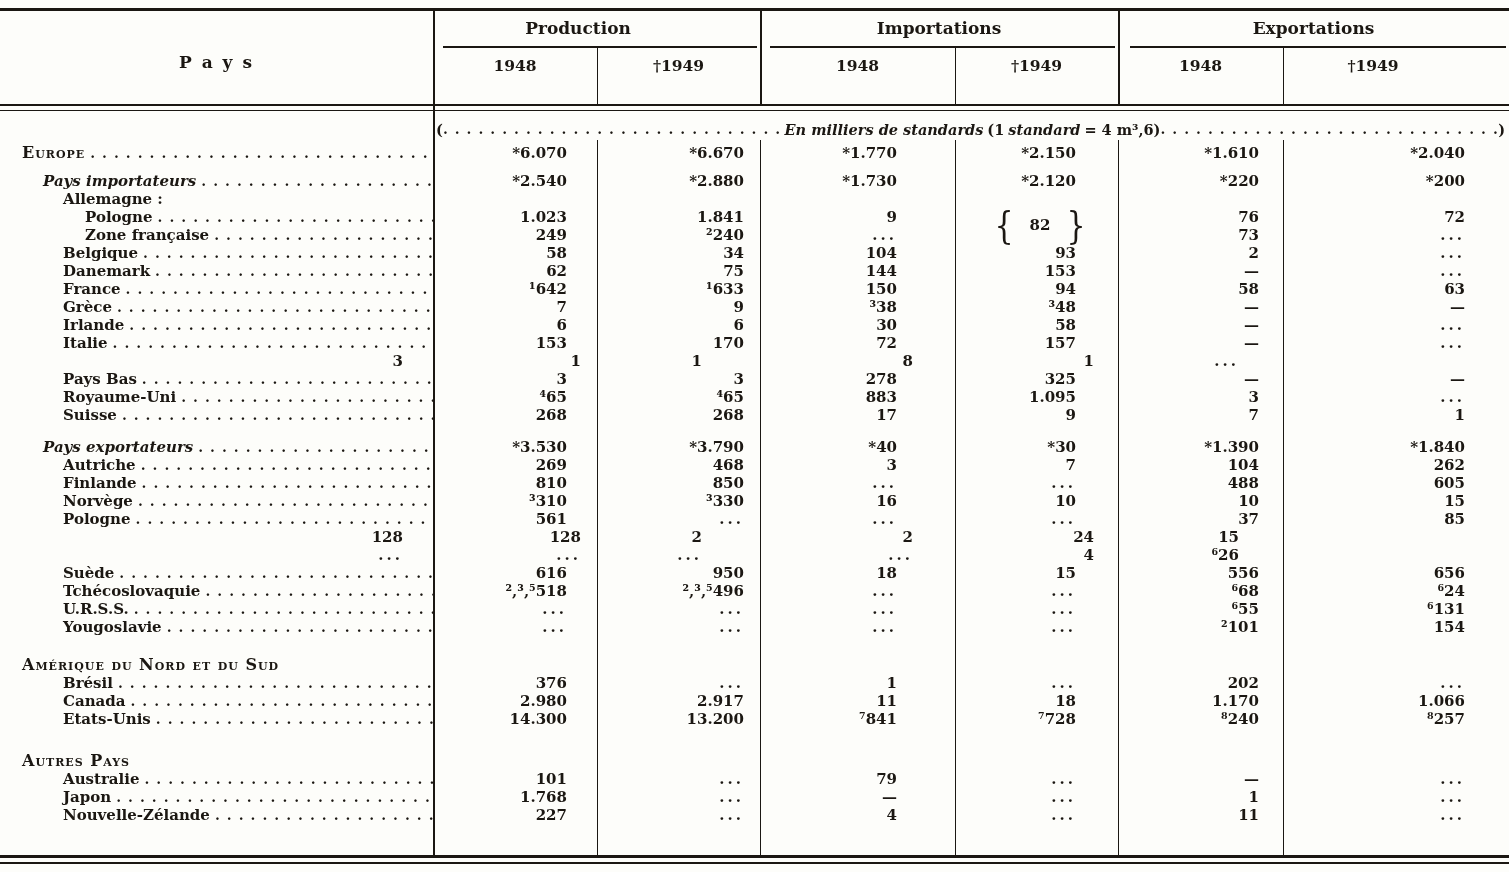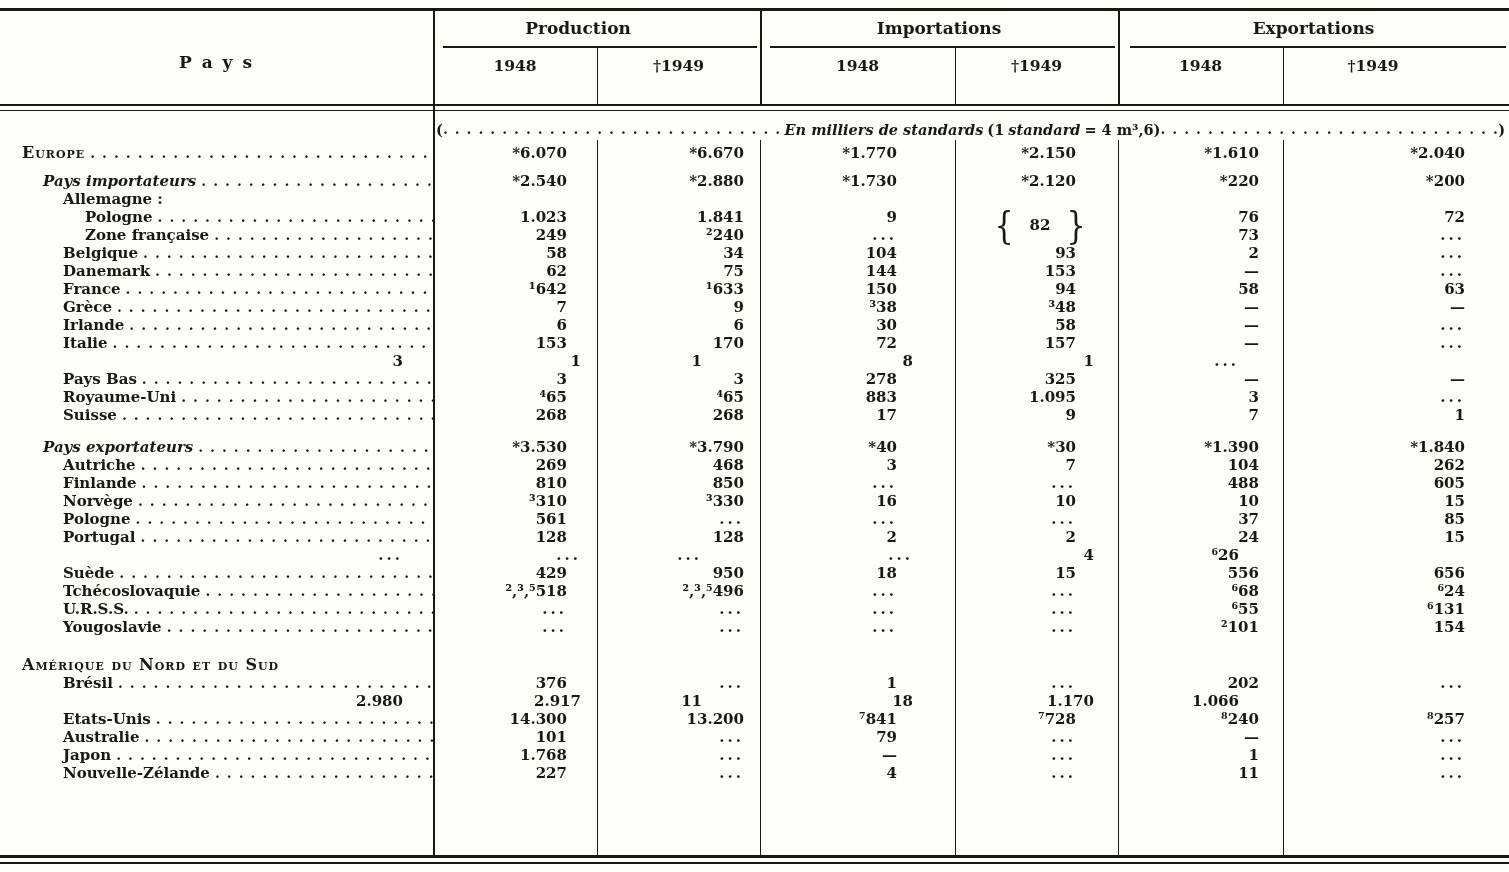--- a/index.html
+++ b/index.html
@@ -346,45 +346,41 @@
           <span class="leader"></span>
         </div>
         <div class="cell val c1">561</div>
         <div class="cell val c2 ell">...</div>
         <div class="cell val c3 ell">...</div>
         <div class="cell val c4 ell">...</div>
         <div class="cell val c5">37</div>
         <div class="cell val c6">85</div>
       </div>
       <div class="row country">
-        <div class="cell lbl ind-2">
-          <span class="txt">Portugal</span>
-          <span class="leader"></span>
-        </div>
         <div class="cell val c1">128</div>
         <div class="cell val c2">128</div>
         <div class="cell val c3">2</div>
         <div class="cell val c4">2</div>
         <div class="cell val c5">24</div>
         <div class="cell val c6">15</div>
       </div>
       <div class="row country">
         <div class="cell val c1 ell">...</div>
         <div class="cell val c2 ell">...</div>
         <div class="cell val c3 ell">...</div>
         <div class="cell val c4 ell">...</div>
         <div class="cell val c5">4</div>
         <div class="cell val c6">⁶26</div>
       </div>
       <div class="row country">
         <div class="cell lbl ind-2">
           <span class="txt">Suède</span>
           <span class="leader"></span>
         </div>
-        <div class="cell val c1">429</div>
+        <div class="cell val c1">616</div>
         <div class="cell val c2">950</div>
         <div class="cell val c3">18</div>
         <div class="cell val c4">15</div>
         <div class="cell val c5">556</div>
         <div class="cell val c6">656</div>
       </div>
       <div class="row country">
         <div class="cell lbl ind-2">
           <span class="txt">Tchécoslovaquie</span>
           <span class="leader"></span>
@@ -437,39 +433,54 @@
           <span class="leader"></span>
         </div>
         <div class="cell val c1">376</div>
         <div class="cell val c2 ell">...</div>
         <div class="cell val c3">1</div>
         <div class="cell val c4 ell">...</div>
         <div class="cell val c5">202</div>
         <div class="cell val c6 ell">...</div>
       </div>
       <div class="row country">
+        <div class="cell lbl ind-2">
+          <span class="txt">Canada</span>
+          <span class="leader"></span>
+        </div>
         <div class="cell val c1">2.980</div>
         <div class="cell val c2">2.917</div>
         <div class="cell val c3">11</div>
         <div class="cell val c4">18</div>
         <div class="cell val c5">1.170</div>
         <div class="cell val c6">1.066</div>
       </div>
       <div class="row country">
         <div class="cell lbl ind-2">
           <span class="txt">Etats-Unis</span>
           <span class="leader"></span>
         </div>
         <div class="cell val c1">14.300</div>
         <div class="cell val c2">13.200</div>
         <div class="cell val c3">⁷841</div>
         <div class="cell val c4">⁷728</div>
         <div class="cell val c5">⁸240</div>
         <div class="cell val c6">⁸257</div>
       </div>
+      <div class="row section" style="margin-top: 24px;">
+        <div class="cell lbl ind-0">
+          <span class="txt">Autres Pays</span>
+        </div>
+        <div class="cell val c1"></div>
+        <div class="cell val c2"></div>
+        <div class="cell val c3"></div>
+        <div class="cell val c4"></div>
+        <div class="cell val c5"></div>
+        <div class="cell val c6"></div>
+      </div>
       <div class="row country">
         <div class="cell lbl ind-2">
           <span class="txt">Australie</span>
           <span class="leader"></span>
         </div>
         <div class="cell val c1">101</div>
         <div class="cell val c2 ell">...</div>
         <div class="cell val c3">79</div>
         <div class="cell val c4 ell">...</div>
         <div class="cell val c5">—</div>

